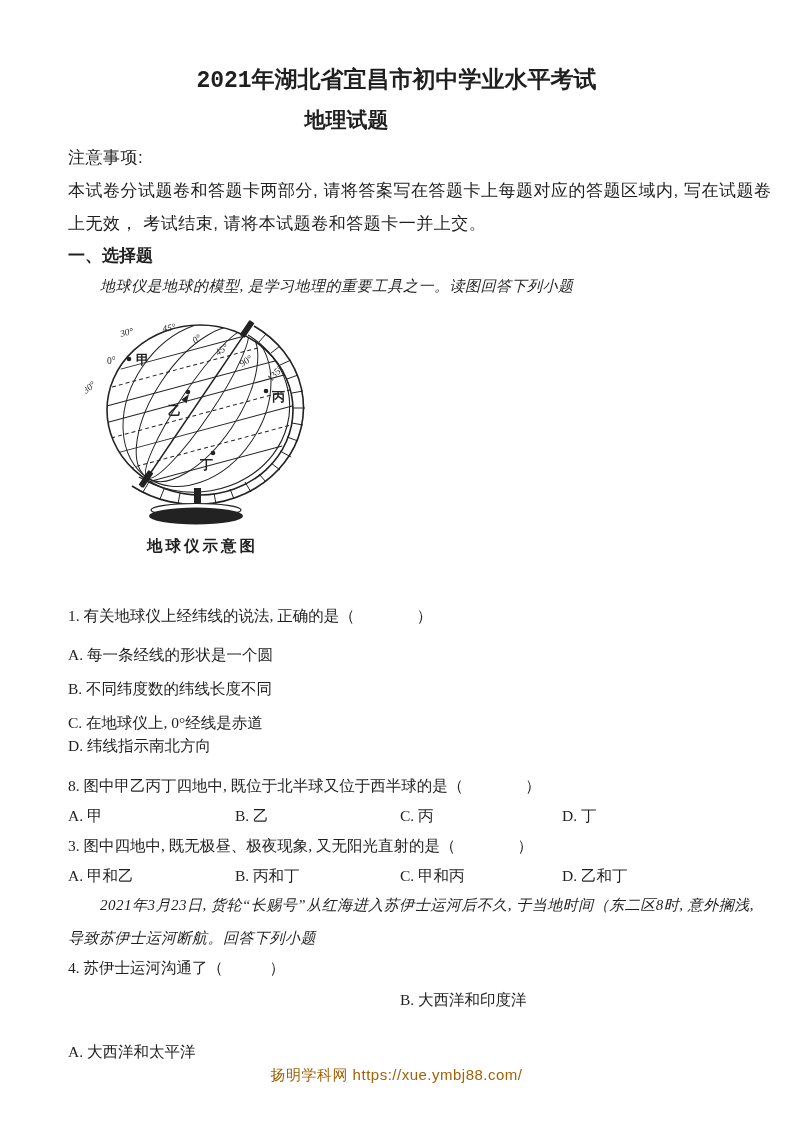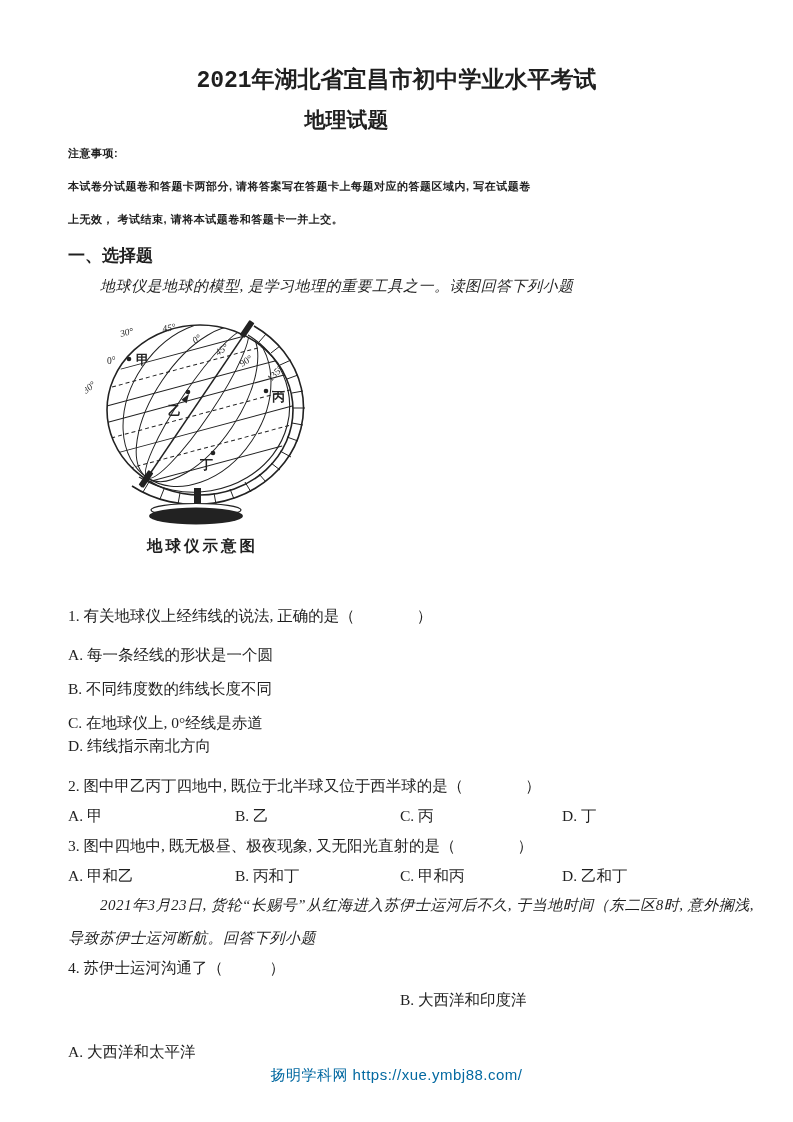--- a/index.html
+++ b/index.html
@@ -3,26 +3,26 @@
 <meta charset="utf-8">
 <style>
   html,body{margin:0;padding:0;}
   body{
     width:793px;height:1122px;position:relative;background:#ffffff;
     font-family:"Liberation Serif", serif;color:#1f1f1f;overflow:hidden;
   }
   .abs{position:absolute;white-space:nowrap;}
   .title{font-family:Liberation Mono, monospace;font-weight:bold;font-size:23px;width:793px;text-align:center;}
   .subtitle{font-family:"Liberation Serif", serif;font-weight:bold;font-size:21px;width:693px;text-align:center;}
-  .notice{font-family:"Liberation Sans", sans-serif;font-weight:bold;font-size:11px;letter-spacing:0.5px;}
+  .notice{font-family:"Liberation Sans", sans-serif;font-weight:normal;font-size:17px;letter-spacing:0.5px;}
   .sect{font-family:"Liberation Sans", sans-serif;font-weight:bold;font-size:17px;}
   .kai{font-family:"Liberation Serif", serif;font-style:italic;font-size:15px;letter-spacing:0.5px;}
   .q{font-size:15.5px;}
   .caption{font-weight:bold;font-size:15.5px;letter-spacing:3px;}
-  .footer{width:793px;text-align:center;font-family:"Liberation Sans", sans-serif;font-size:15px;color:#0369a1;letter-spacing:0.5px;}
+  .footer{width:793px;text-align:center;font-family:"Liberation Sans", sans-serif;font-size:15px;color:#a16207;letter-spacing:0.5px;}
   svg text{font-family:"Liberation Serif", serif;fill:#222;}
   .deg{font-size:9.5px;}
   .deg-i{font-size:9.5px;font-style:italic;}
   .pt{font-size:13px;font-weight:bold;}
 </style>
 </head>
 <body>
 
 <div class="abs title" style="top:64px;left:0;">2021年湖北省宜昌市初中学业水平考试</div>
 <div class="abs subtitle" style="top:106px;left:0;">地理试题</div>
@@ -122,21 +122,21 @@
 </svg>
 
 <div class="abs caption" style="top:536px;left:147px;">地球仪示意图</div>
 
 <div class="abs q" style="top:606px;left:68px;">1. 有关地球仪上经纬线的说法, 正确的是（　　　　）</div>
 <div class="abs q" style="top:645px;left:68px;">A. 每一条经线的形状是一个圆</div>
 <div class="abs q" style="top:679px;left:68px;">B. 不同纬度数的纬线长度不同</div>
 <div class="abs q" style="top:713px;left:68px;">C. 在地球仪上, 0°经线是赤道</div>
 <div class="abs q" style="top:708px;left:68px;margin-top:28px;">D. 纬线指示南北方向</div>
 
-<div class="abs q" style="top:776px;left:68px;">2. 图中甲乙丙丁四地中, 既位于北半球又位于西半球的是（　　　　）</div>
+<div class="abs q" style="top:776px;left:68px;">8. 图中甲乙丙丁四地中, 既位于北半球又位于西半球的是（　　　　）</div>
 <div class="abs q" style="top:806px;left:68px;">A. 甲</div>
 <div class="abs q" style="top:806px;left:235px;">B. 乙</div>
 <div class="abs q" style="top:806px;left:400px;">C. 丙</div>
 <div class="abs q" style="top:806px;left:562px;">D. 丁</div>
 
 <div class="abs q" style="top:836px;left:68px;">3. 图中四地中, 既无极昼、极夜现象, 又无阳光直射的是（　　　　）</div>
 <div class="abs q" style="top:866px;left:68px;">A. 甲和乙</div>
 <div class="abs q" style="top:866px;left:235px;">B. 丙和丁</div>
 <div class="abs q" style="top:866px;left:400px;">C. 甲和丙</div>
 <div class="abs q" style="top:866px;left:562px;">D. 乙和丁</div>

